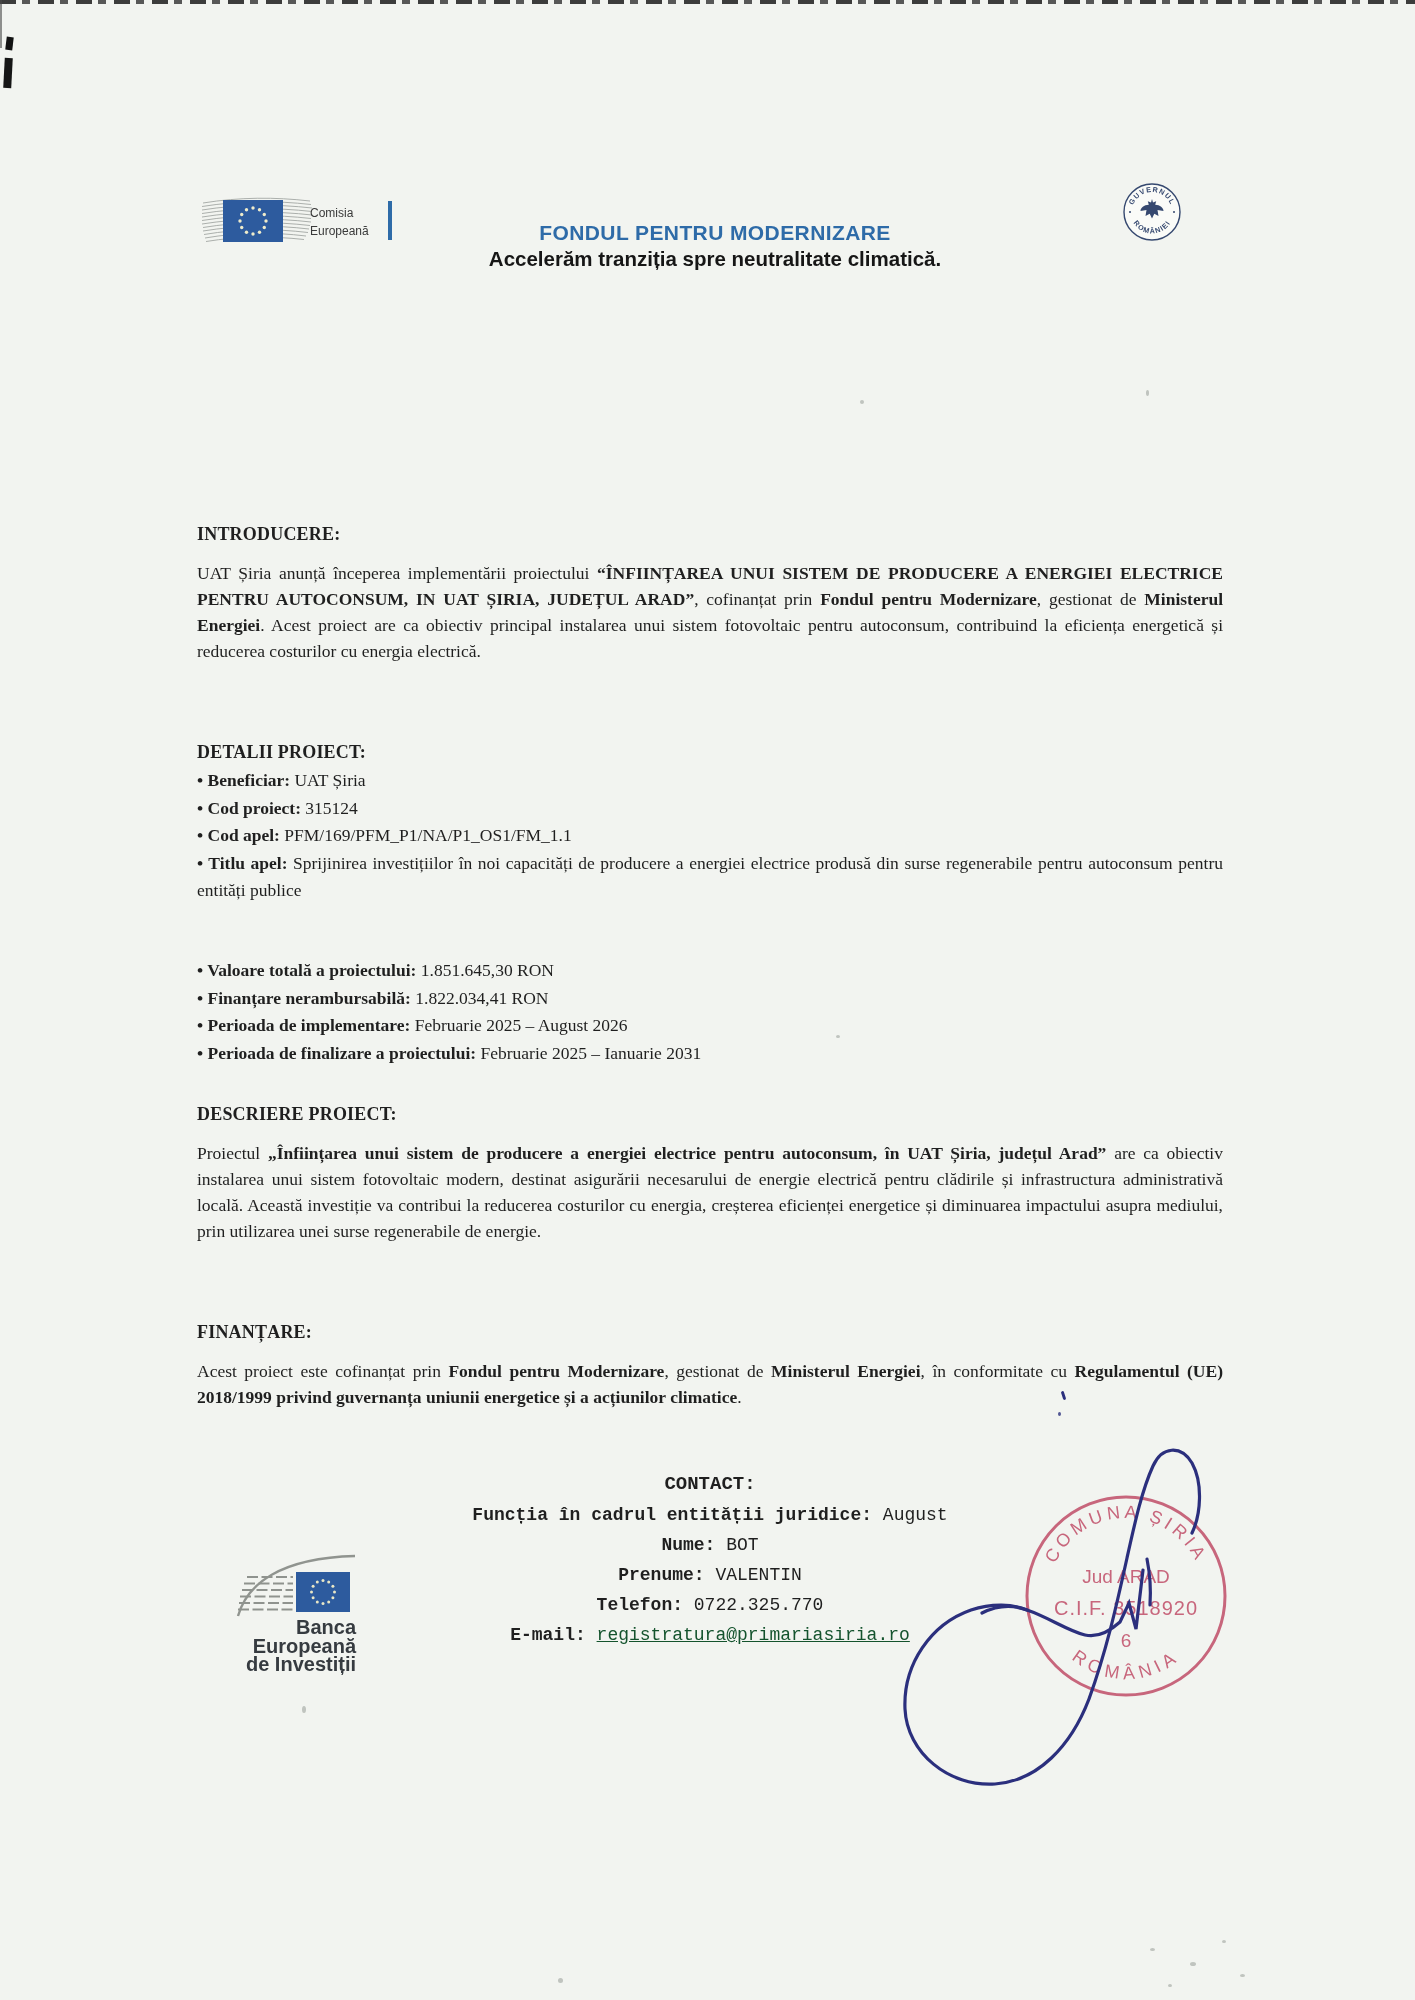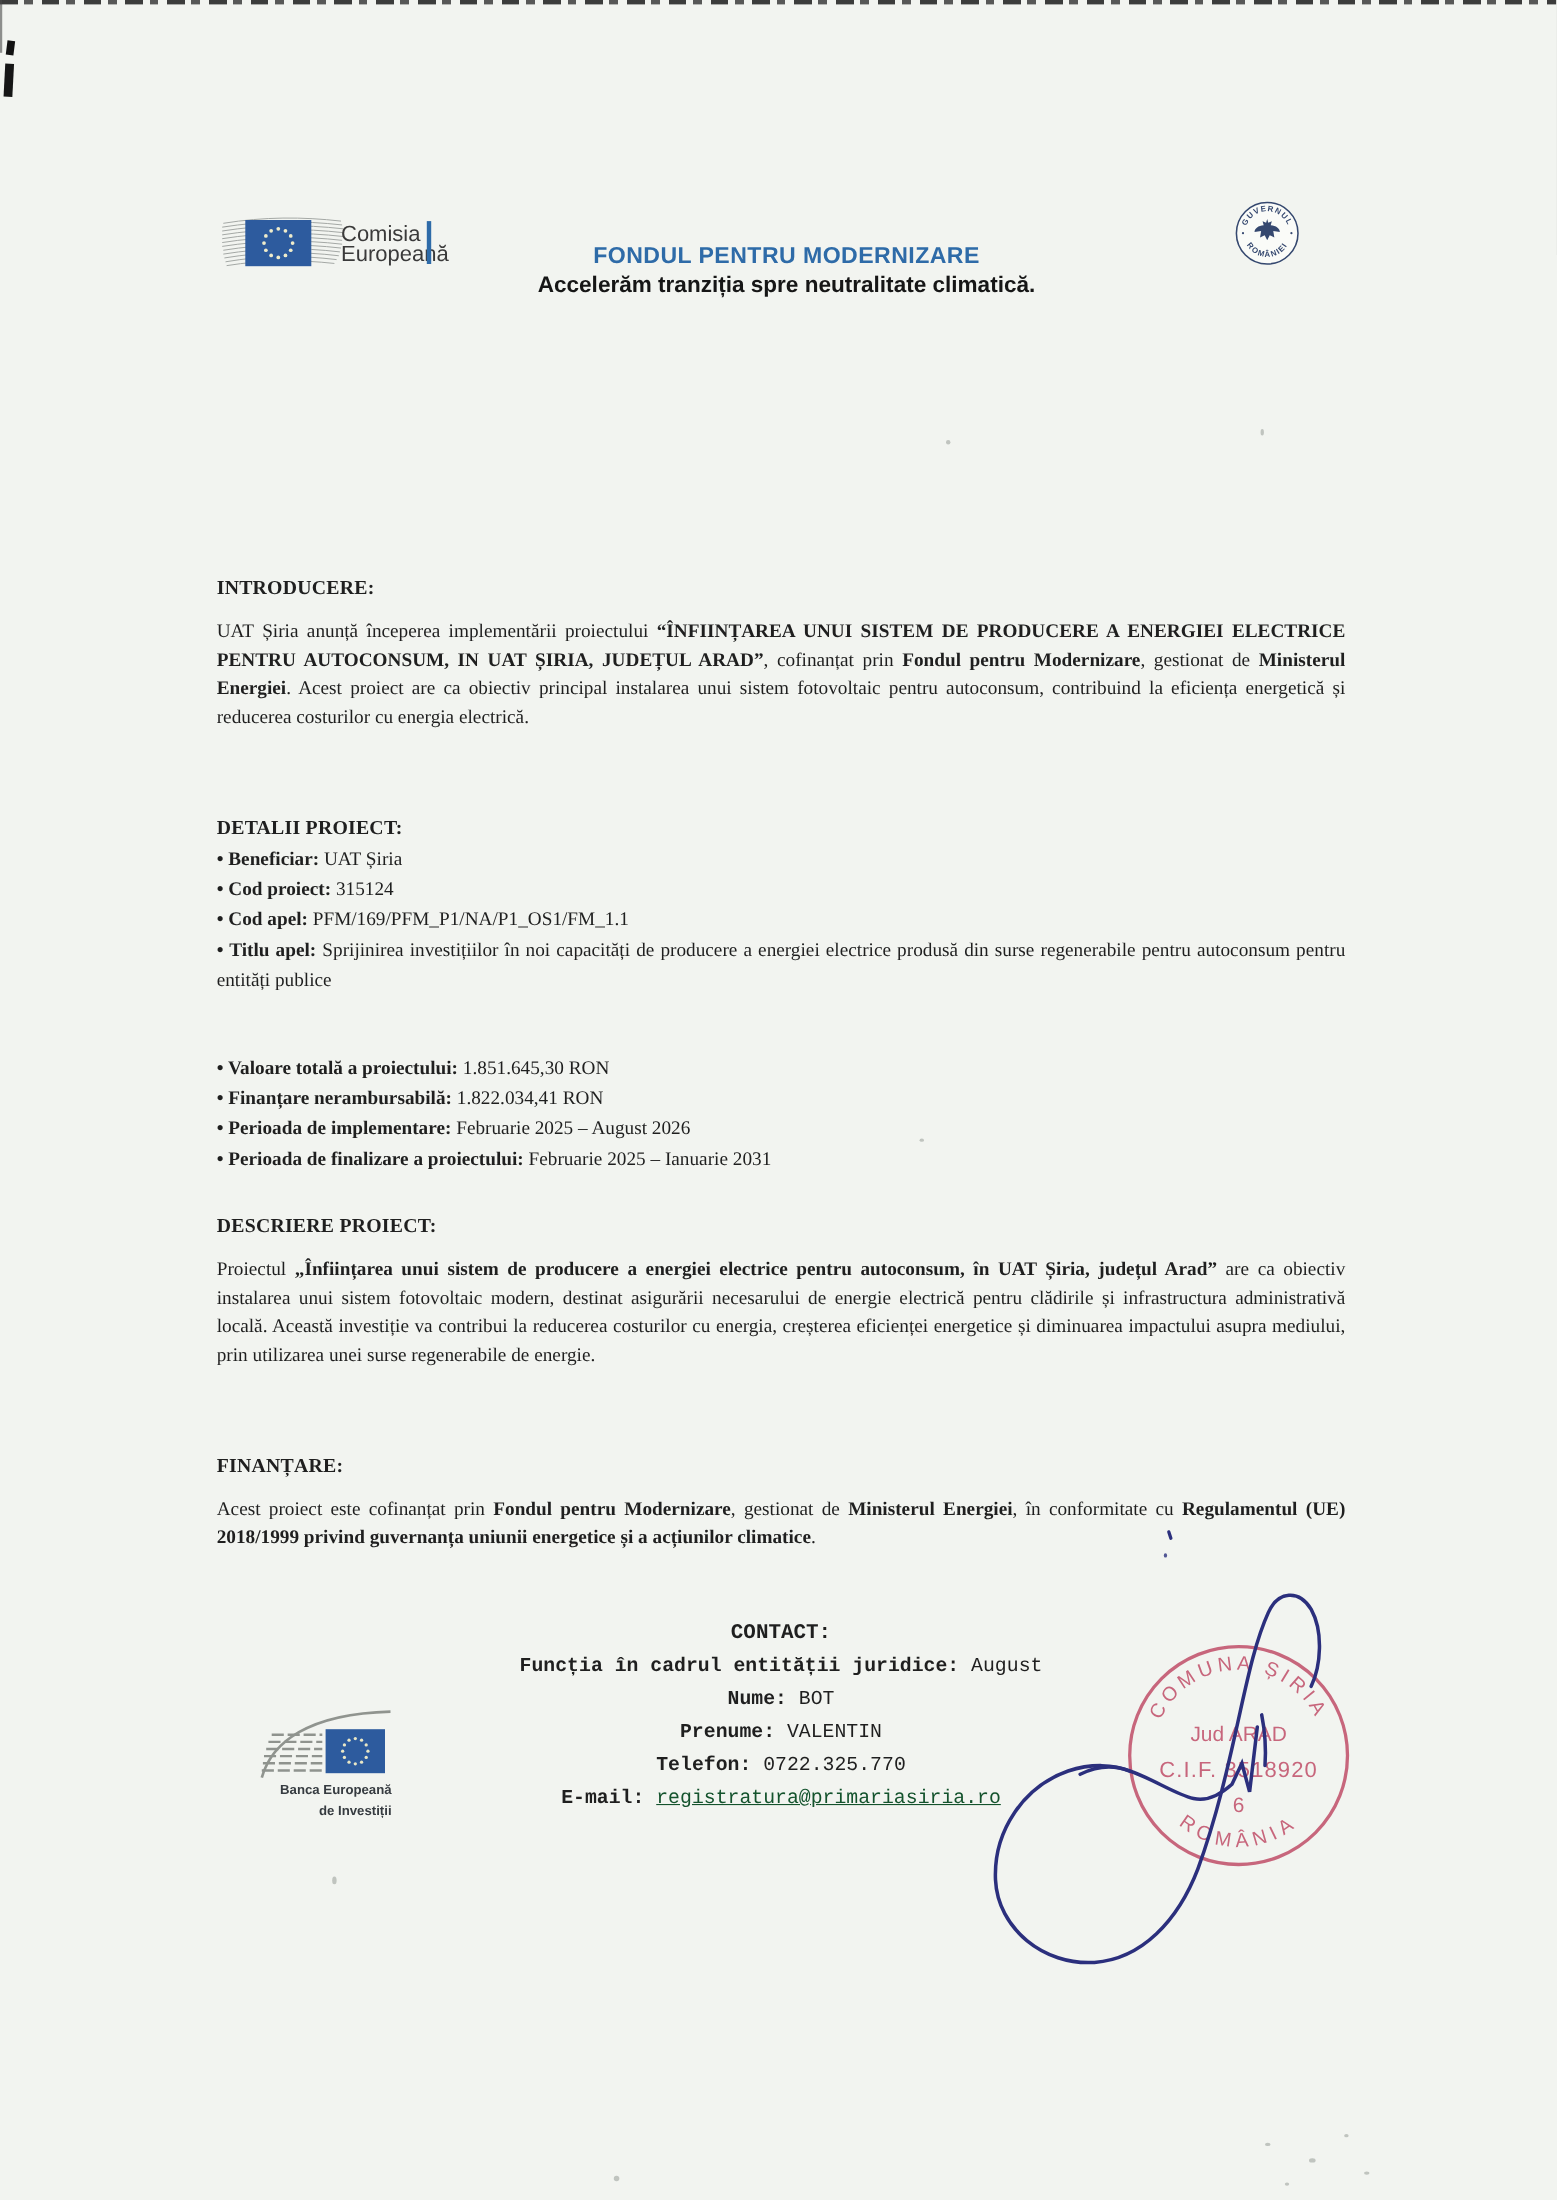--- a/index.html
+++ b/index.html
@@ -11,28 +11,28 @@
   .para{font-size:17.5px;line-height:26px;text-align:justify;}
   .heading{font-weight:bold;font-size:18px;letter-spacing:.2px;}
   .bullet-line{font-size:17.5px;line-height:27.5px;text-align:justify;}
   .title-block{text-align:center;font-size:18.5px;line-height:27px;}
   .header-title{left:400px;top:221px;width:630px;text-align:center;
      font-family:"Liberation Sans",sans-serif;font-weight:bold;font-size:21px;
      color:var(--header-blue);letter-spacing:.4px;}
   .header-sub{left:330px;top:247px;width:770px;text-align:center;
      font-family:"Liberation Sans",sans-serif;font-weight:bold;font-size:20.5px;color:#161616;}
   .ec-text{left:310px;top:205px;font-family:"Liberation Sans",sans-serif;
-     font-size:20px;line-height:17.5px;color:#3a3a3a;}
+     font-size:12px;line-height:17.5px;color:#3a3a3a;}
   .ec-bar{left:388px;top:201px;width:4px;height:39px;background:var(--header-blue);}
   .contact{text-align:center;font-size:18px;line-height:30px;font-family:Liberation Mono, monospace;}
   .contact-heading{font-size:19px;font-weight:bold;line-height:32px;}
   .contact-line .label{font-weight:bold;}
   .email-link{text-decoration:underline;color:#14532d;}
   .eib-text{left:225px;top:1618px;width:131px;text-align:right;
-     font-family:"Liberation Sans",sans-serif;font-weight:bold;font-size:12px;
+     font-family:"Liberation Sans",sans-serif;font-weight:bold;font-size:20px;
      line-height:18.5px;color:#363b40;}
   .scan-top{left:0;top:0;width:1415px;height:4px;opacity:.85;
      background:repeating-linear-gradient(90deg,#1c1c1c 0 16px,rgba(0,0,0,0) 16px 22px,#3c3c3c 22px 30px,rgba(0,0,0,0) 30px 38px);}
   .scan-left{left:0;top:0;width:2px;height:48px;background:#4a4a4a;opacity:.6;}
   .edge-mark-a{left:6px;top:37px;width:7px;height:13px;background:#121212;transform:rotate(7deg);}
   .edge-mark-b{left:4px;top:58px;width:8px;height:30px;background:#161616;transform:rotate(3deg);}
   .speck{background:#8e948e;opacity:.5;border-radius:50%;}
   .blue-tick{left:1062px;top:1391px;width:3px;height:9px;background:var(--signature-blue);transform:rotate(-18deg);border-radius:2px;}
   .blue-dot{left:1058px;top:1412px;width:3px;height:4px;background:var(--signature-blue);border-radius:50%;opacity:.8;}
   svg text{font-family:"Liberation Sans",sans-serif;}

